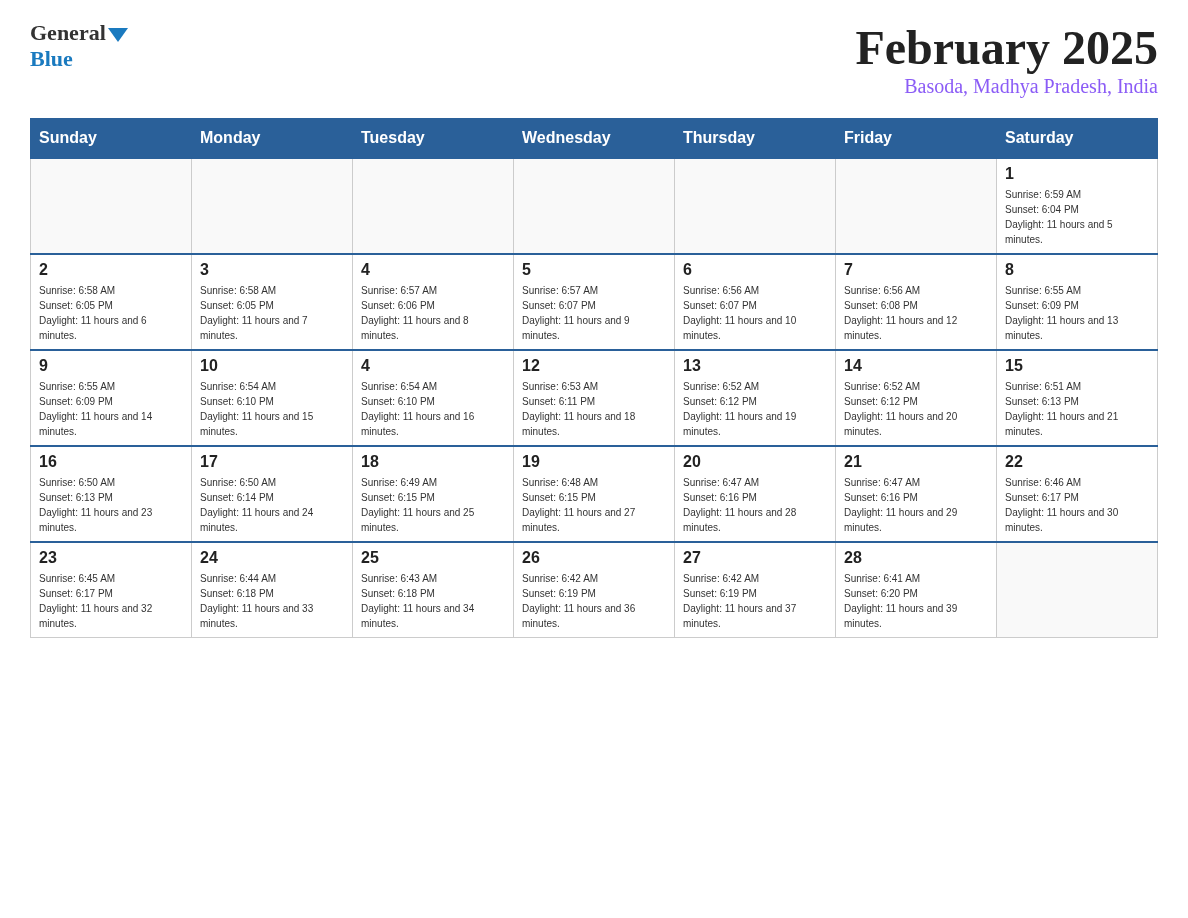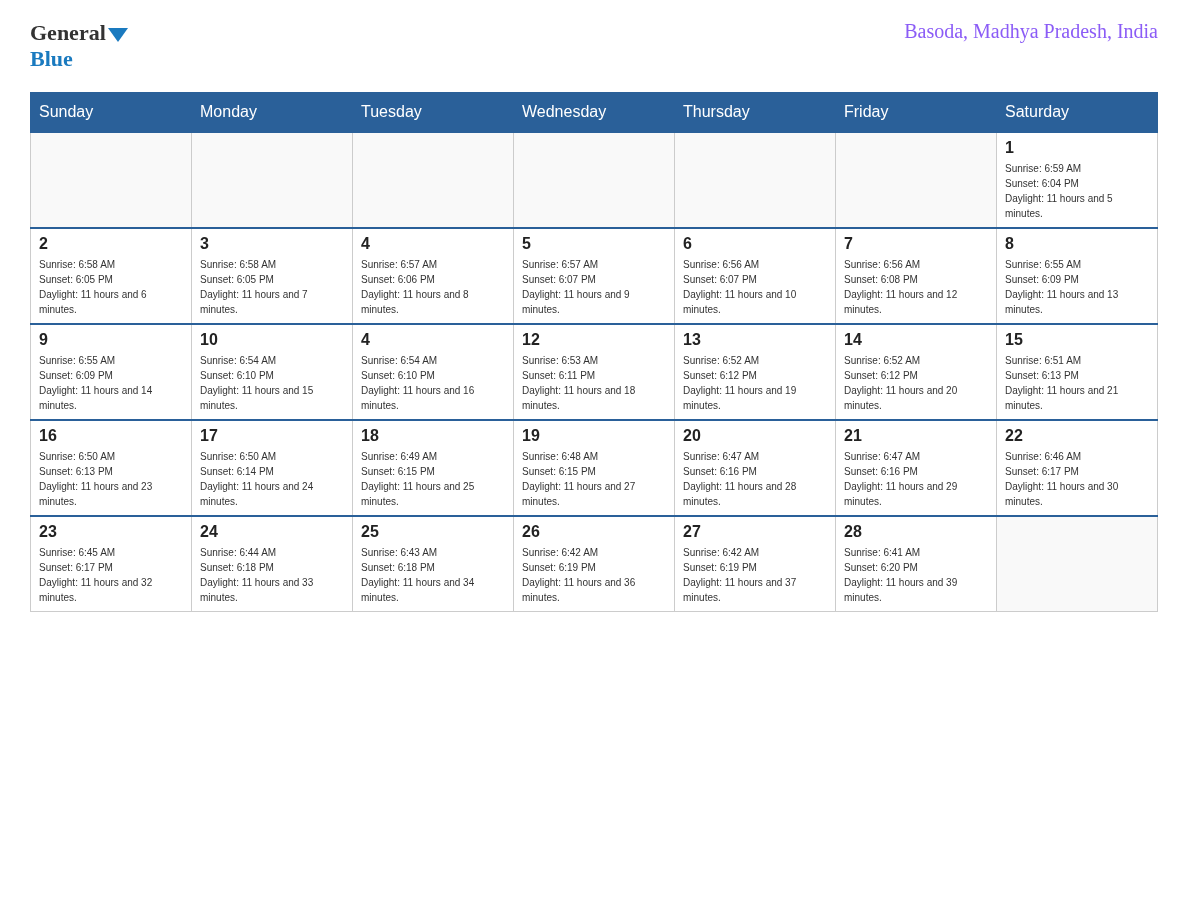--- a/index.html
+++ b/index.html
@@ -49,21 +49,21 @@
     }
     .calendar {
       width: 100%;
       border-collapse: collapse;
     }
     .calendar th {
       background-color: #2a6099;
       color: #fff;
       padding: 10px 8px;
       font-size: 16px;
-      font-weight: normal;
+      font-weight: bold;
       text-align: left;
       border: 1px solid #2a6099;
     }
     .calendar td {
       vertical-align: top;
       padding: 6px 8px;
       border: 1px solid #ccc;
       width: calc(100% / 7);
       min-height: 90px;
       font-size: 13px;
@@ -94,20 +94,21 @@
 <div class="header">
   <div class="logo">
     <div>
       <span class="logo-general">General</span><span class="logo-triangle"></span>
     </div>
     <div>
       <span class="logo-blue">Blue</span>
     </div>
   </div>
   <div class="title-block">
+    <div class="main-title">February 2025</div>
     <div class="subtitle">Basoda, Madhya Pradesh, India</div>
   </div>
 </div>
 
 <table class="calendar">
   <thead>
     <tr>
     <th>Sunday</th>
         <th>Monday</th>
         <th>Tuesday</th>

